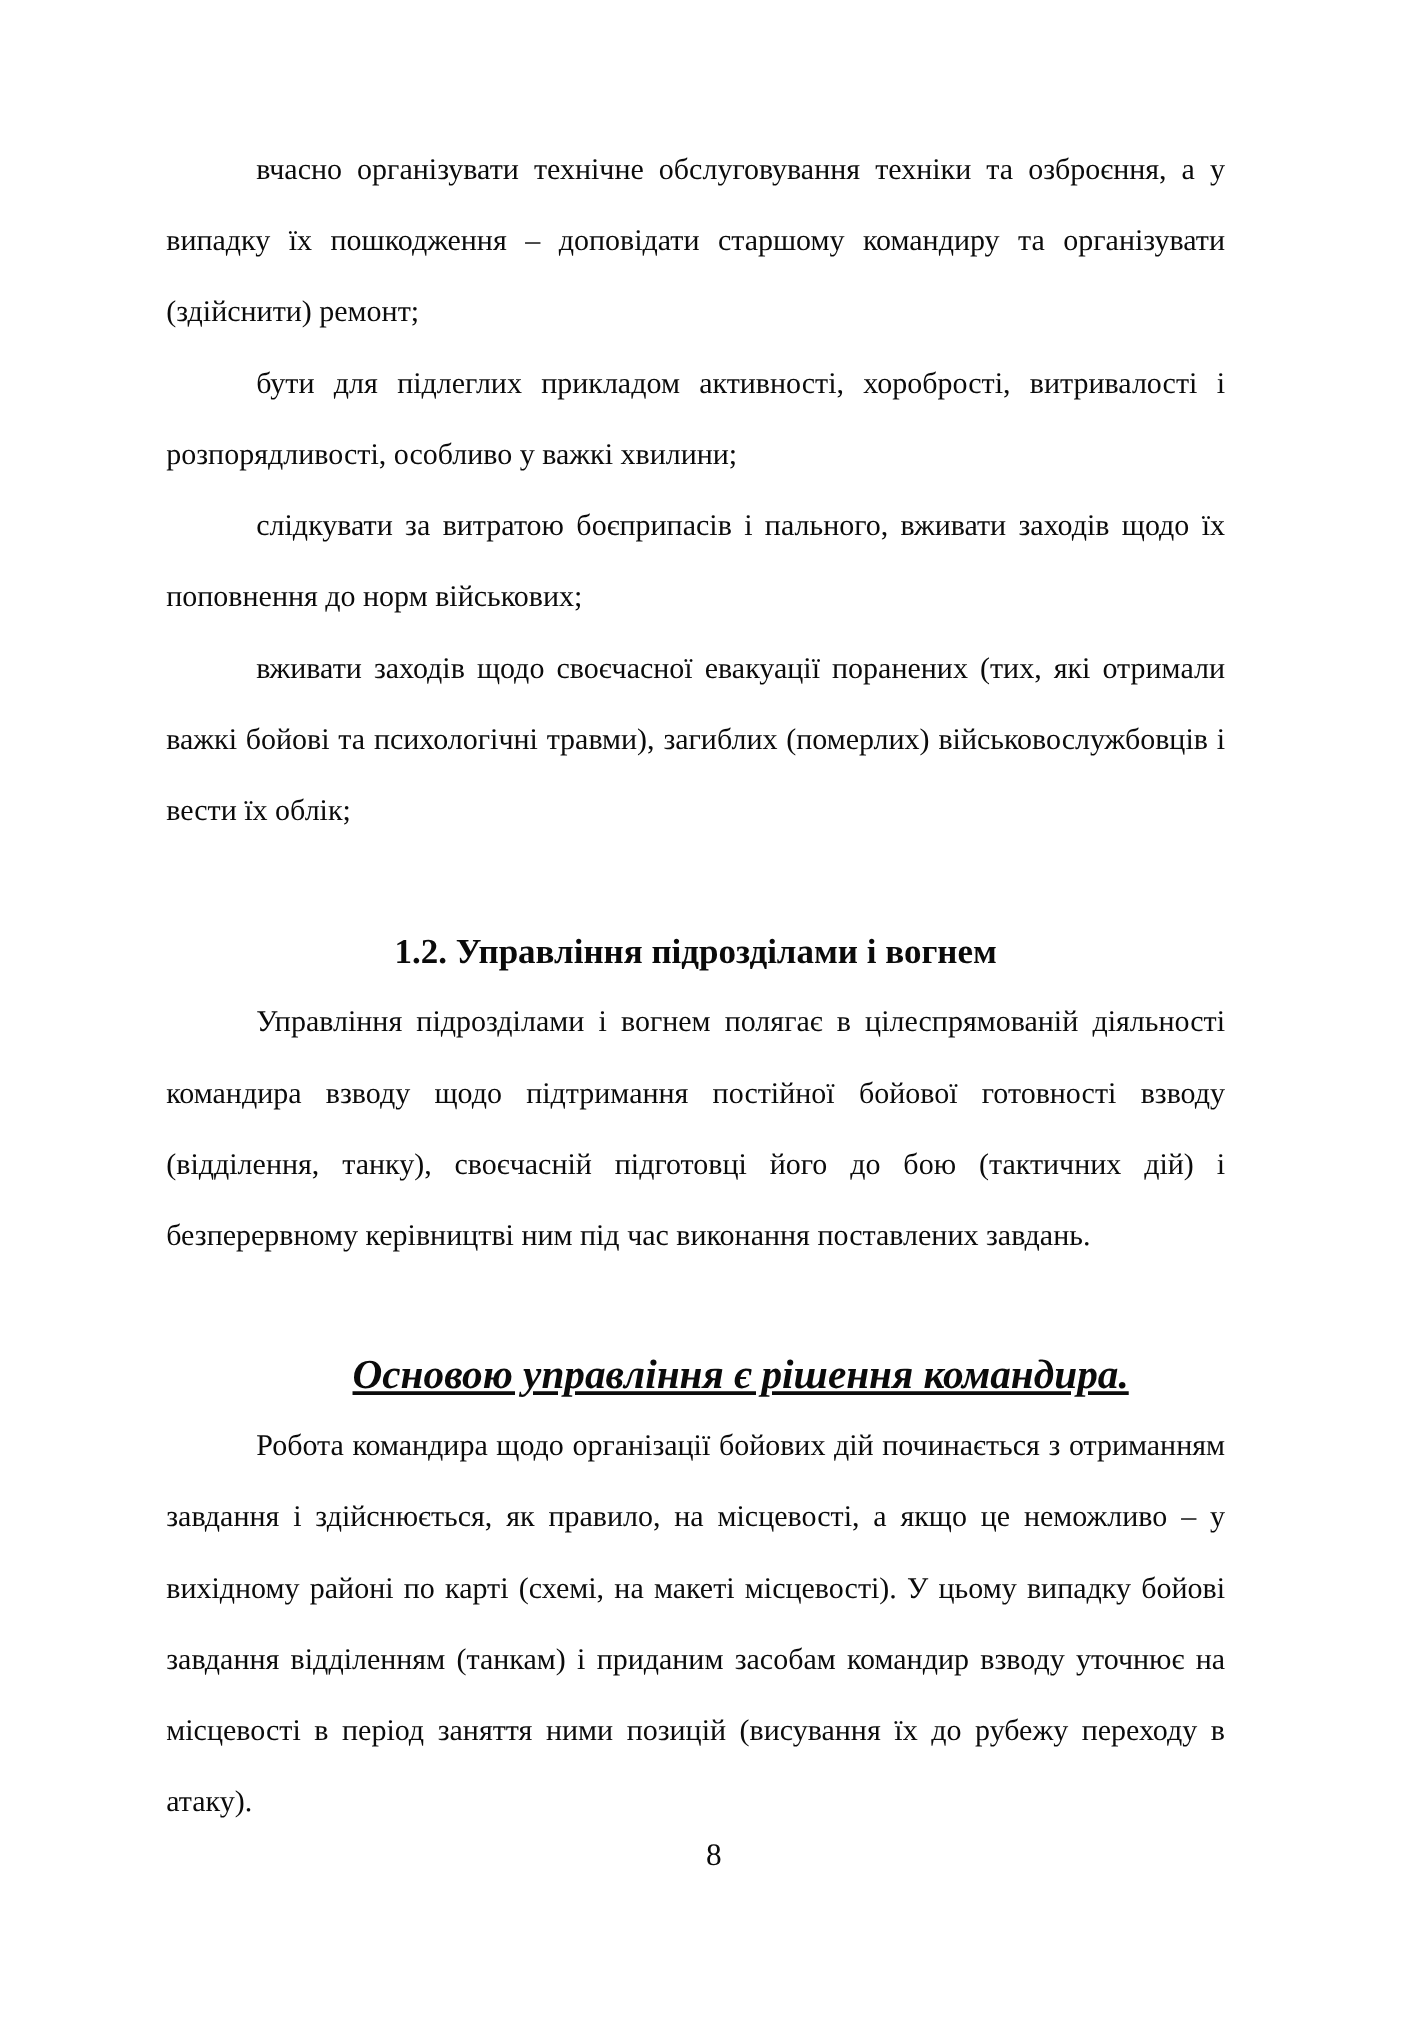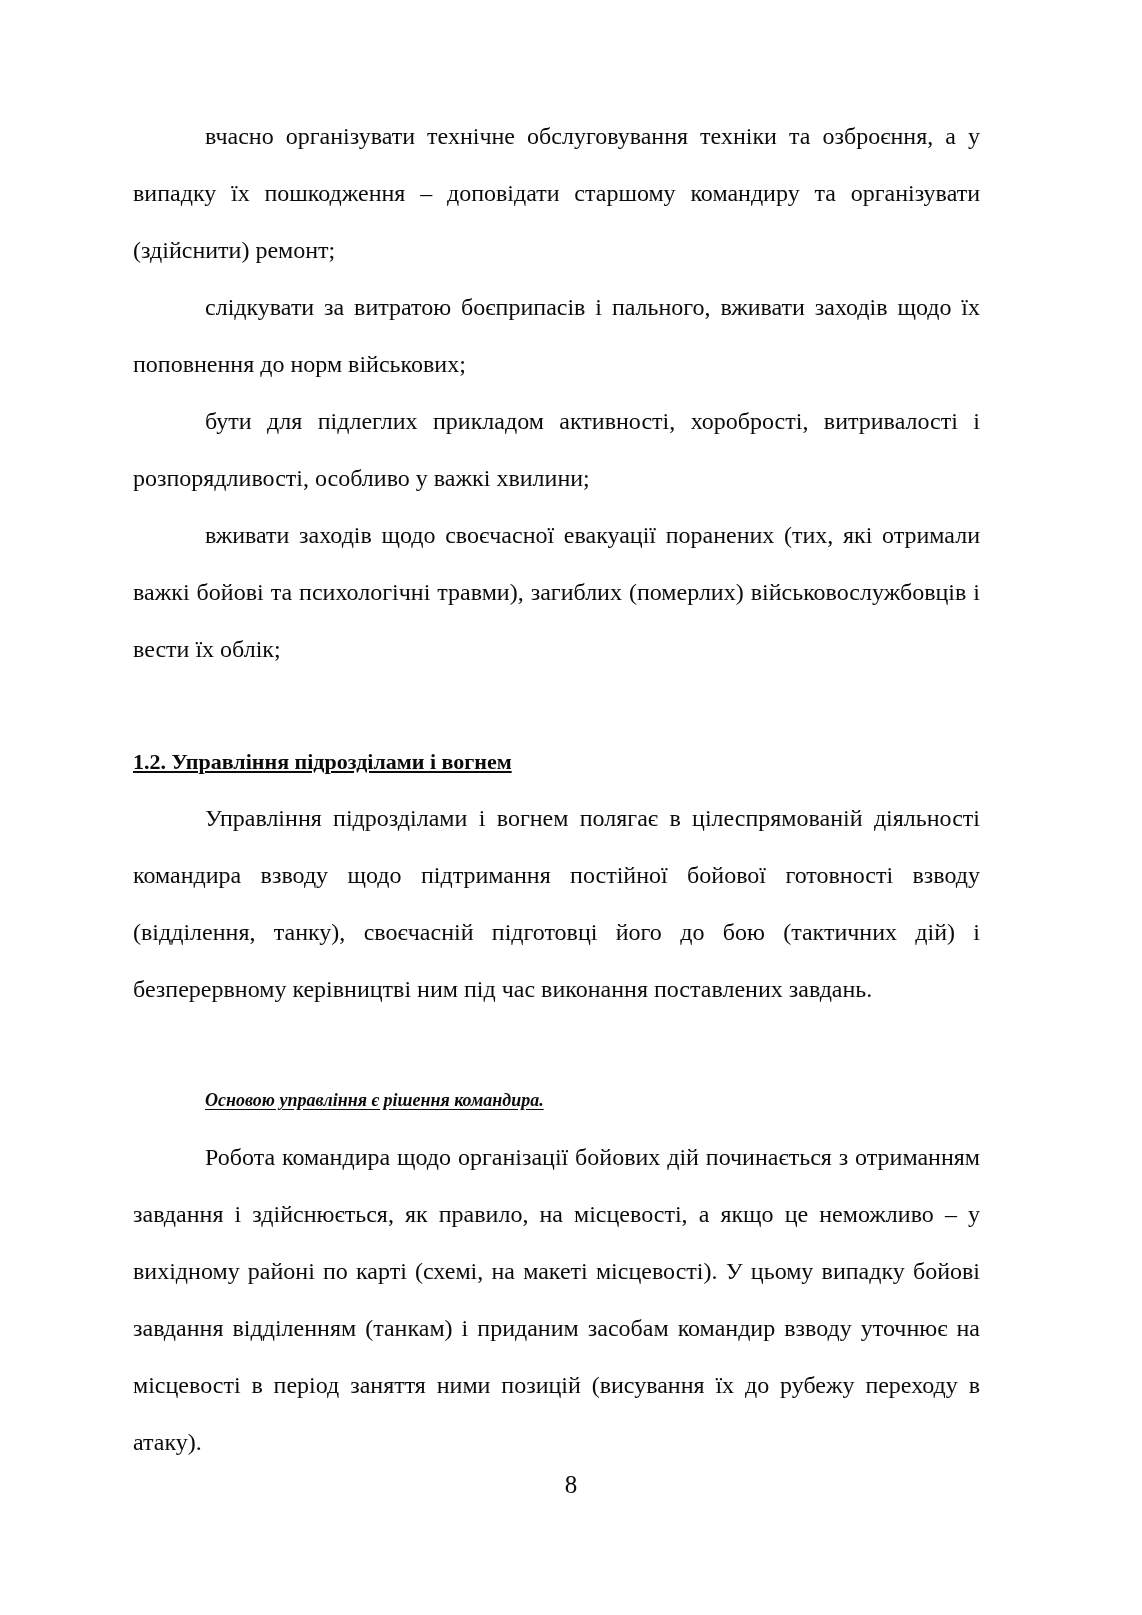--- a/index.html
+++ b/index.html
@@ -32,41 +32,41 @@
     line-height: 57px;
     text-align: justify;
     text-justify: inter-word;
     text-indent: 72px;
     -webkit-hyphens: none;
     hyphens: none;
   }
 
   h2.section-heading {
     margin: 0;
-    font-size: 22px;
+    font-size: 28px;
     line-height: 57px;
     font-weight: bold;
+    text-align: center;
     text-indent: 0;
-    text-decoration: underline;
   }
 
   .spacer-before-heading {
     height: 55px;
   }
 
   .gap-block {
     height: 54px;
   }
 
   p.emph-heading {
     margin: 0;
-    font-size: 18px;
+    font-size: 33px;
     line-height: 57px;
     text-indent: 72px;
-    text-align: left;
+    text-align: center;
   }
 
   p.emph-heading span.emph {
     font-weight: bold;
     font-style: italic;
     text-decoration: underline;
     text-underline-offset: 3px;
   }
 
   .page-number {
@@ -82,23 +82,23 @@
 </head>
 <body>
 
 <div class="page">
 
   <div class="content">
 
     <p class="body">вчасно організувати технічне обслуговування техніки та озброєння, а у випадку їх пошкодження – доповідати старшому командиру та організувати (здійснити) ремонт;</p>
 
 
+    <p class="body">бути для підлеглих прикладом активності, хоробрості, витривалості і розпорядливості, особливо у важкі хвилини;</p>
+
     <p class="body">слідкувати за витратою боєприпасів і пального, вживати заходів щодо їх поповнення до норм військових;</p>
-
-    <p class="body">бути для підлеглих прикладом активності, хоробрості, витривалості і розпорядливості, особливо у важкі хвилини;</p>
 
 
     <p class="body">вживати заходів щодо своєчасної евакуації поранених (тих, які отримали важкі бойові та психологічні травми), загиблих (померлих) військовослужбовців і вести їх облік;</p>
 
 
     <div class="spacer-before-heading"></div>
 
     <h2 class="section-heading">1.2. Управління підрозділами і вогнем</h2>
 
     <p class="body">Управління підрозділами і вогнем полягає в цілеспрямованій діяльності командира взводу щодо підтримання постійної бойової готовності взводу (відділення, танку), своєчасній підготовці його до бою (тактичних дій) і безперервному керівництві ним під час виконання поставлених завдань.</p>

